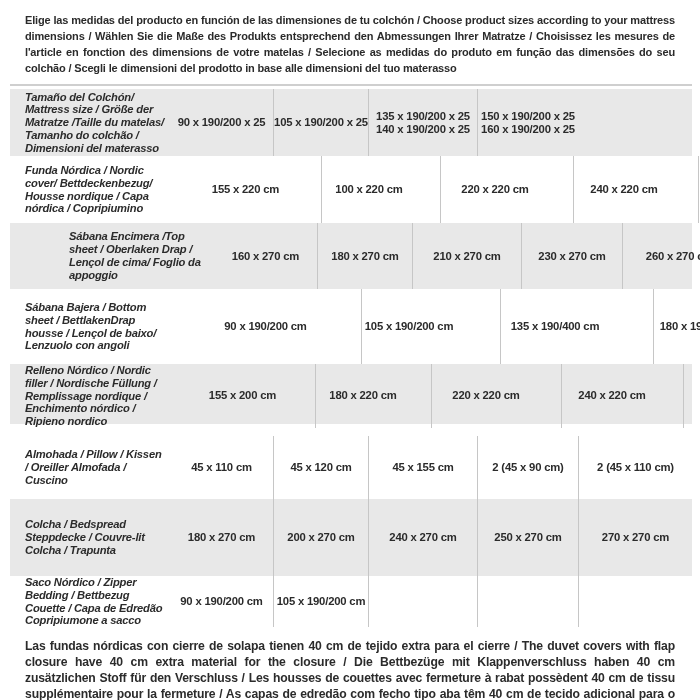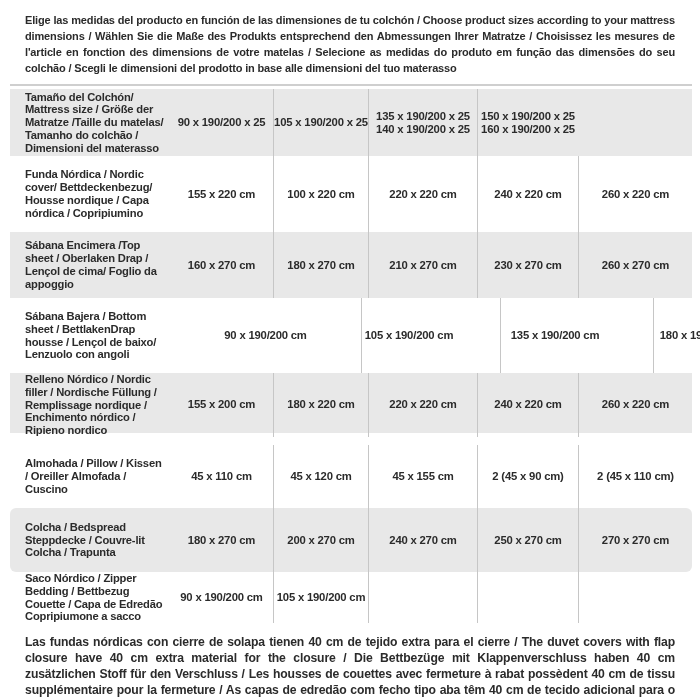--- a/index.html
+++ b/index.html
@@ -33,46 +33,47 @@
     background: #cfcfcf;
     margin-bottom: 3px;
   }
   .row {
     display: grid;
     grid-template-columns: 160px 103px 95px 109px 101px 114px;
   }
   .row.alt { background: #e8e8e8; }
   .row:nth-child(1) { height: 73px; }
   .row:nth-child(2) { height: 67px; }
-  .row:nth-child(3) { height: 76px; }
-  .row:nth-child(4) { height: 66px; }
+  .row:nth-child(3) { height: 67px; gap: 24px; }
+  .row:nth-child(4) { height: 66px; padding-left: 44px; }
   .row:nth-child(5) { height: 75px; gap: 44px; }
-  .row:nth-child(6) { height: 60px; }
+  .row:nth-child(6) { height: 60px; gap: 21px; }
   .row:nth-child(7) { height: 63px; margin-top: 12px; }
-  .row:nth-child(8) { height: 64px; border-radius: 6px; }
+  .row:nth-child(8) { height: 77px; }
   .cell {
     display: flex;
     align-items: center;
     justify-content: center;
     height: 100%;
     box-sizing: border-box;
     font-weight: bold;
     font-size: 11.3px;
     line-height: 13px;
     text-align: center;
     white-space: pre-line;
     letter-spacing: -0.2px;
   }
   .cell.label {
     justify-content: flex-start;
     text-align: left;
     padding-left: 15px;
     padding-right: 6px;
     font-size: 11.2px;
     line-height: 12.8px;
+    font-style: italic;
   }
   .row .cell:nth-child(n+3) {
     border-left: 1px solid #c6c6c6;
   }
   .footer {
     margin: 11px 25px 0 25px;
     font-size: 12.2px;
     line-height: 16px;
     font-weight: bold;
     text-align: justify;
@@ -114,21 +115,21 @@
       <div class="cell">180 x 270 cm</div>
       <div class="cell">210 x 270 cm</div>
       <div class="cell">230 x 270 cm</div>
       <div class="cell">260 x 270 cm</div>
     </div>
 
     <div class="row">
       <div class="cell label">Sábana Bajera / Bottom sheet / BettlakenDrap housse / Lençol de baixo/ Lenzuolo con angoli</div>
       <div class="cell">90 x 190/200 cm</div>
       <div class="cell">105 x 190/200 cm</div>
-      <div class="cell">135 x 190/200 cm</div>
+      <div class="cell">135 x 190/400 cm</div>
       <div class="cell">180 x 190/200 cm</div>
     </div>
 
     <div class="row alt">
       <div class="cell label">Relleno Nórdico / Nordic filler / Nordische Füllung / Remplissage nordique / Enchimento nórdico / Ripieno nordico</div>
       <div class="cell">155 x 200 cm</div>
       <div class="cell">180 x 220 cm</div>
       <div class="cell">220 x 220 cm</div>
       <div class="cell">240 x 220 cm</div>
       <div class="cell">260 x 220 cm</div>

